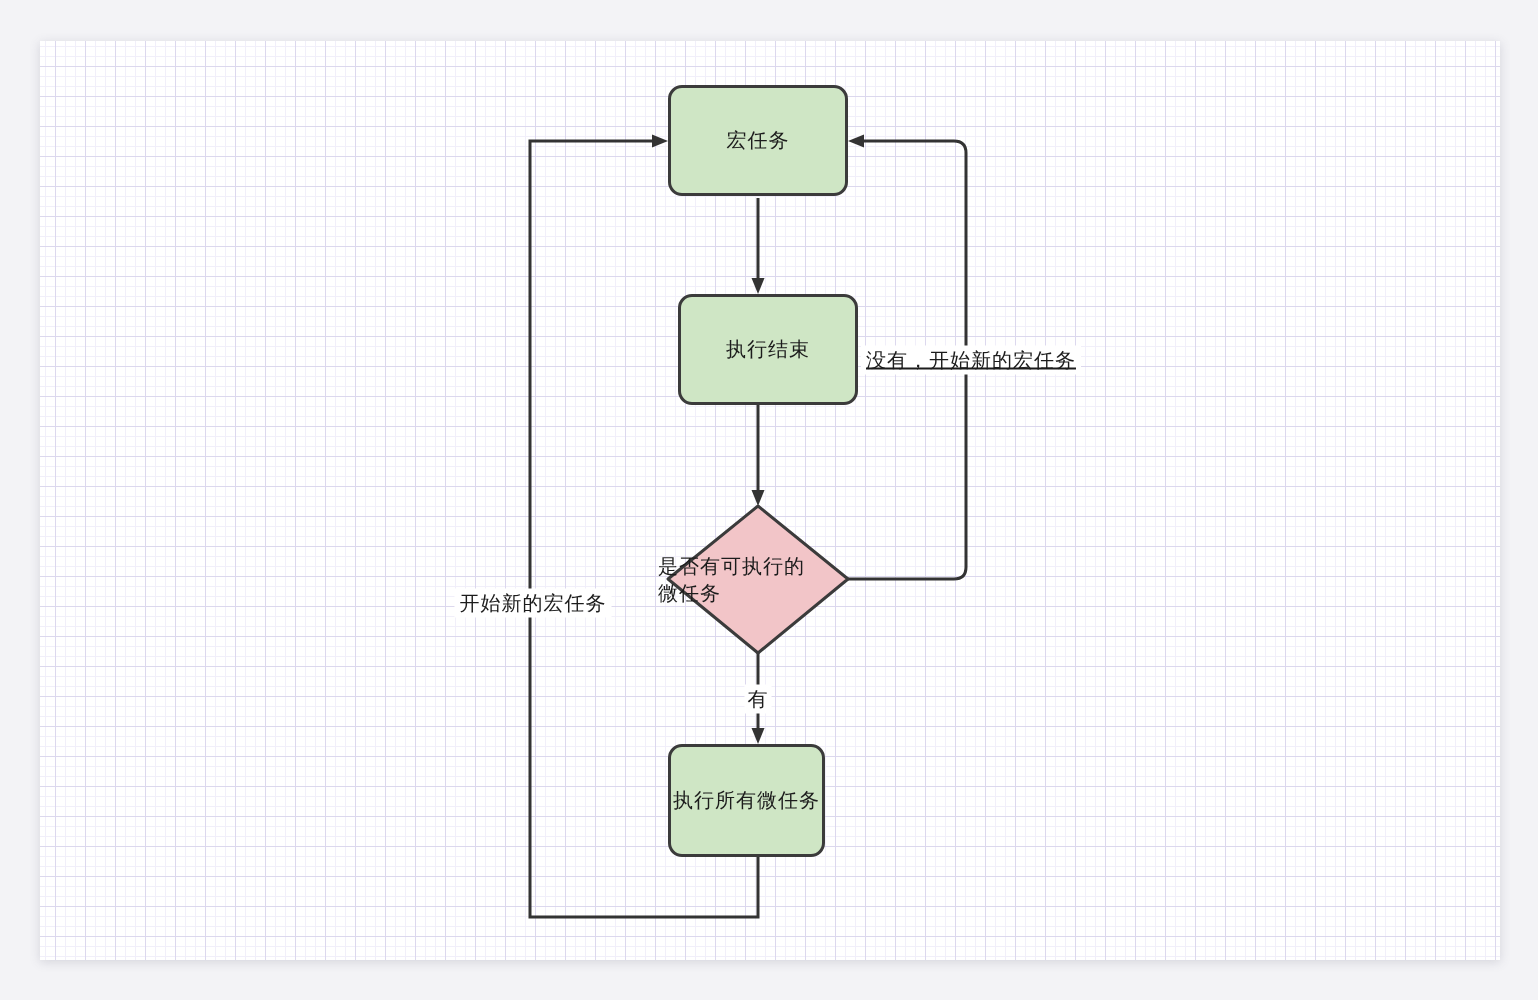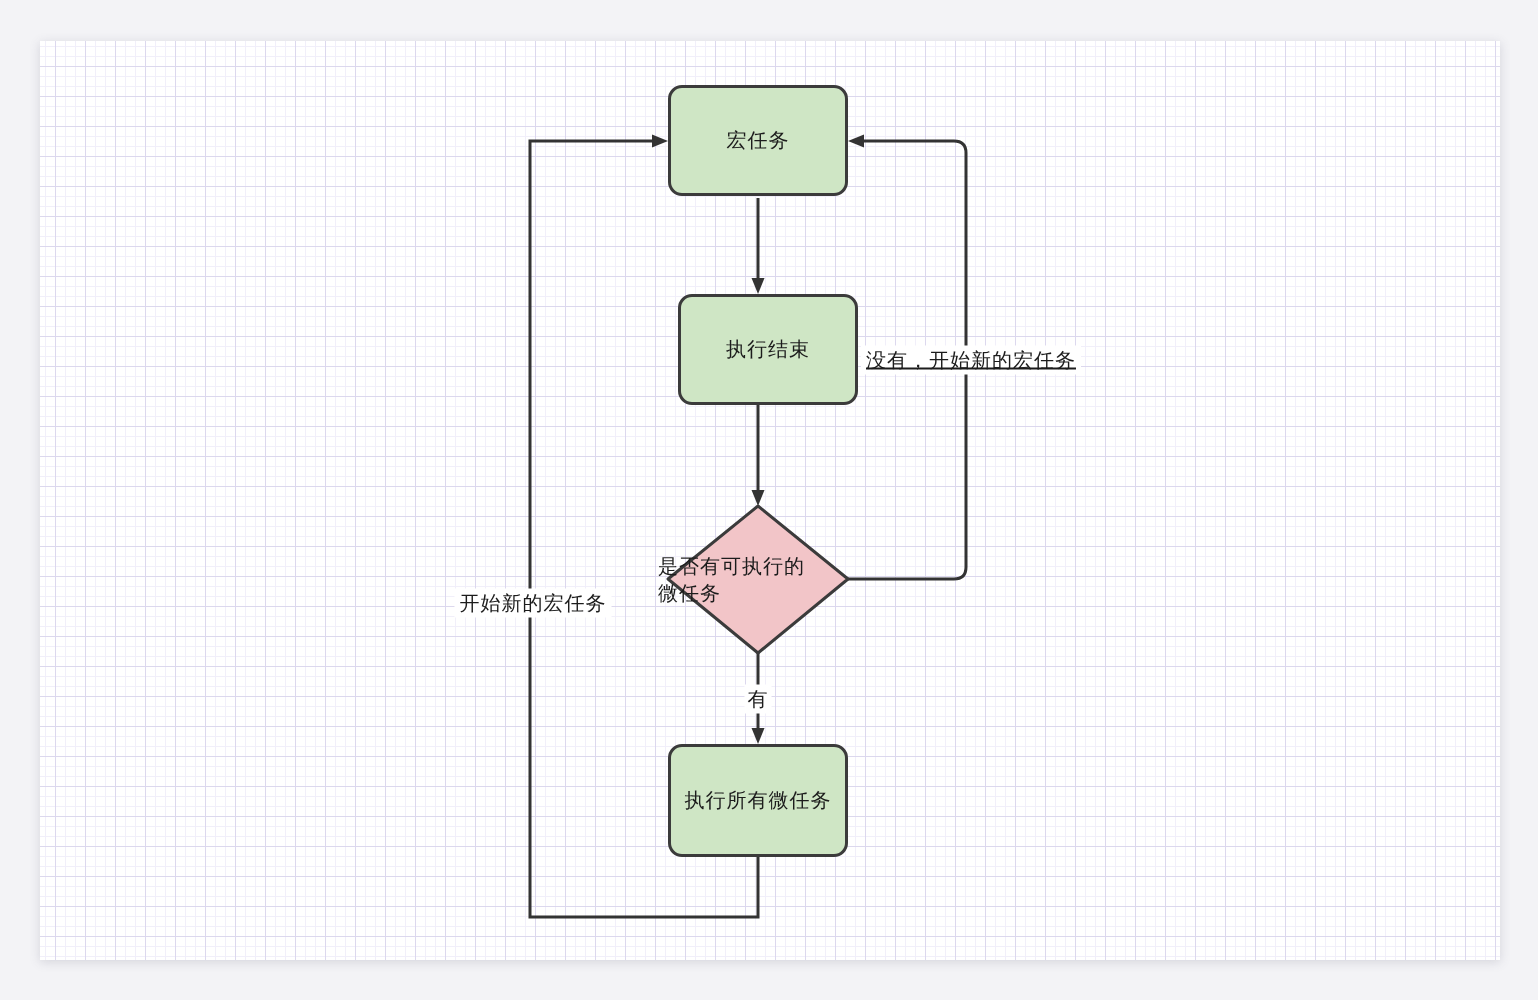--- a/index.html
+++ b/index.html
@@ -24,21 +24,21 @@
   }
   .canvas svg{position:absolute;left:0;top:0;}
   .node{
     position:absolute;box-sizing:border-box;
     display:flex;align-items:center;justify-content:center;
     background:#cfe6c5;border:3px solid #3b3b3b;border-radius:14px;
     font-size:20px;color:#1c1c1c;letter-spacing:1px;
   }
   .node-macro{left:628px;top:44px;width:180px;height:111px;}
   .node-exec-end{left:604px;top:253px;width:180px;height:111px;margin-left:34px;}
-  .node-run-micro{left:628px;top:703px;width:180px;height:113px;}
+  .node-run-micro{left:628px;top:703px;width:157px;height:113px;}
   .decision-label{
     position:absolute;left:618px;top:512px;width:200px;
     font-size:20px;line-height:27px;color:#1c1c1c;letter-spacing:1px;
   }
   .edge-label{
     position:absolute;transform:translate(-50%,-50%);
     background:#ffffff;padding:1px 5px;
     font-size:20px;color:#1c1c1c;letter-spacing:1px;white-space:nowrap;
   }
   .edge-label-no{left:931px;top:319px;text-decoration:underline;}

